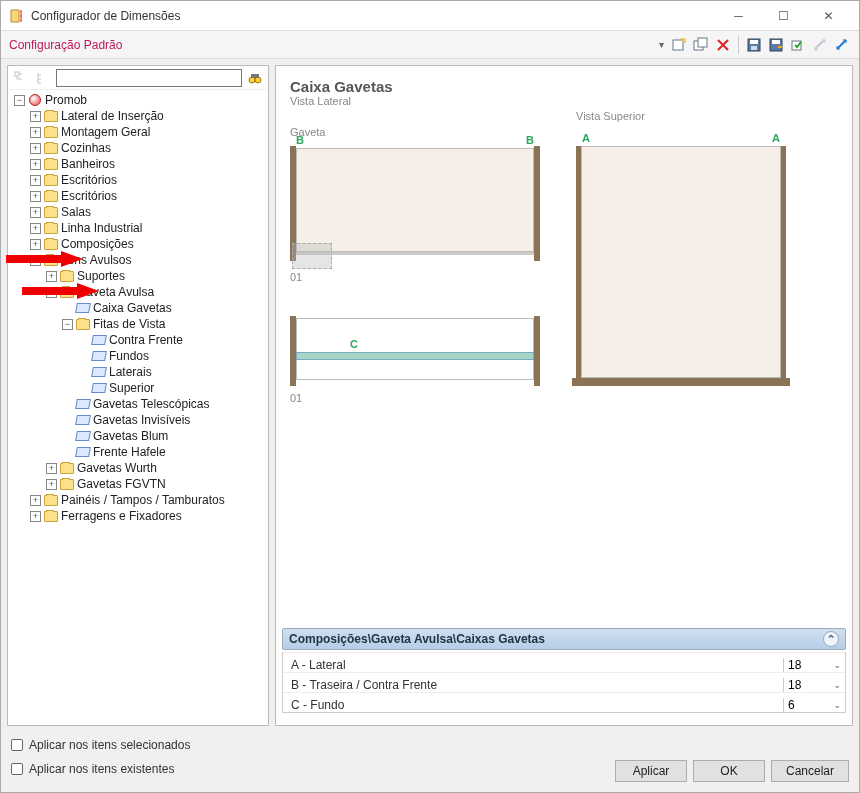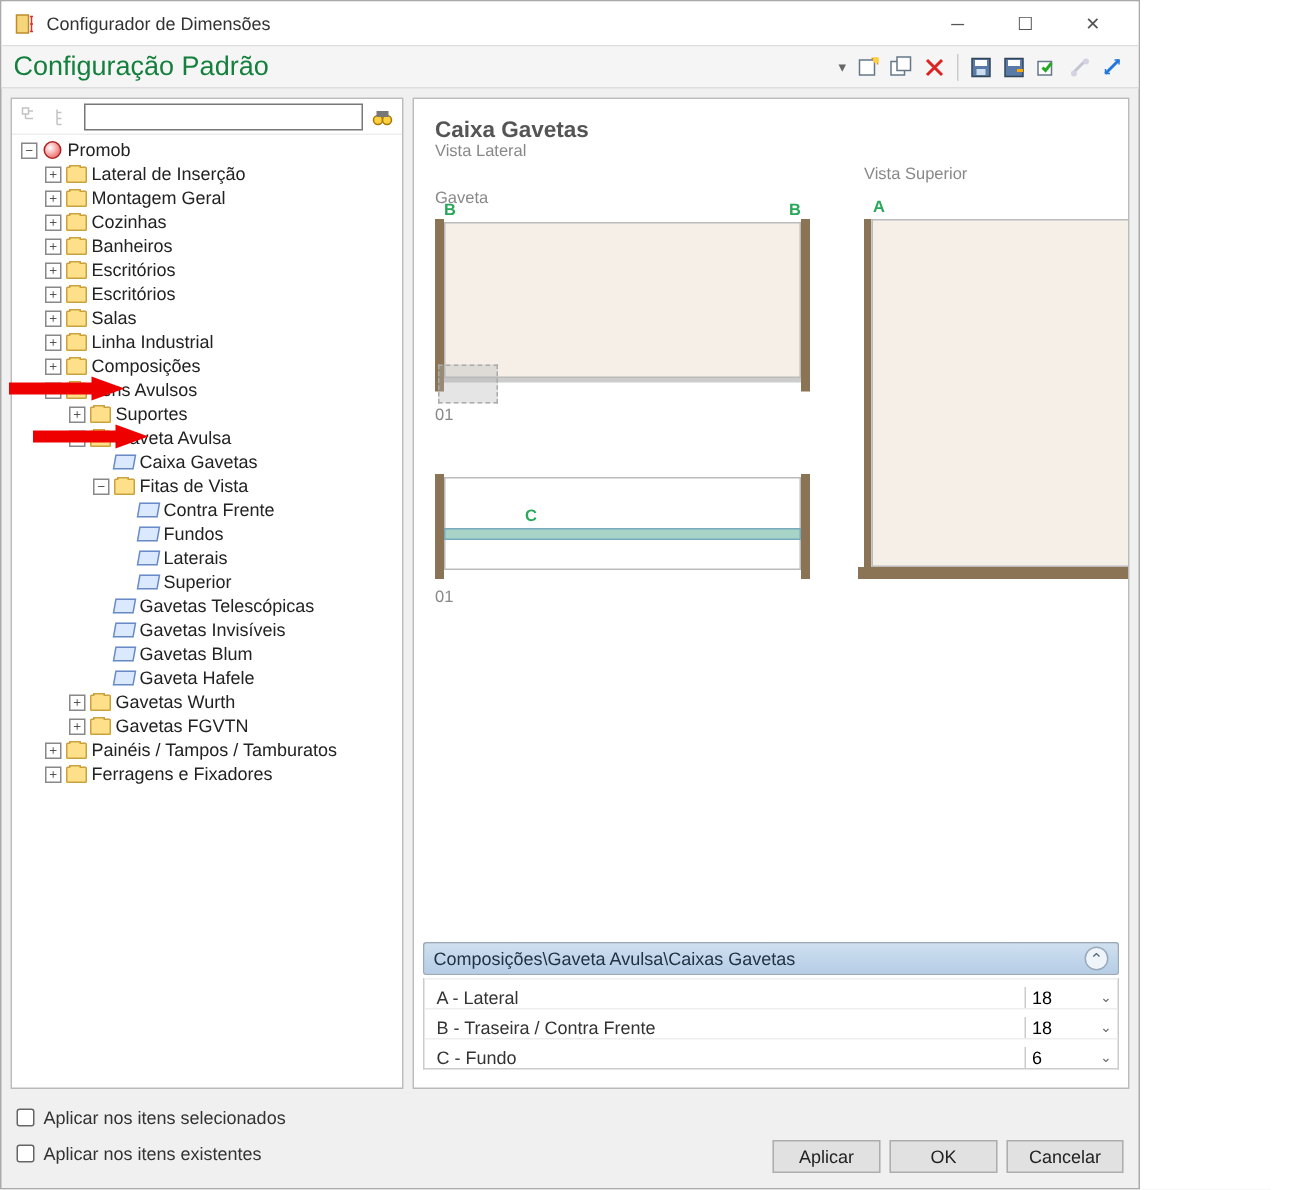--- a/index.html
+++ b/index.html
@@ -1,24 +1,24 @@
 <!DOCTYPE html>
 <html><head>
 <meta charset="utf-8">
 <style>
   * { box-sizing: border-box; font-family: "Segoe UI", Tahoma, sans-serif; font-size: 12px; }
   body { margin: 0; background: #fff; }
-  .window { width: 760px; height: 793px; border: 1px solid #aaa; display: flex; flex-direction: column; background: #f0f0f0; position: relative; }
+  .window { width: 860px; height: 793px; border: 1px solid #aaa; display: flex; flex-direction: column; background: #f0f0f0; position: relative; }
   .titlebar { height: 30px; display: flex; align-items: center; padding: 0 8px; background: #fff; border-bottom: 1px solid #ddd; }
   .titlebar .ticon { width: 16px; height: 16px; margin-right: 6px; }
   .titlebar .title { flex: 1; color: #333; }
   .winbtns { display: flex; }
   .winbtn { width: 45px; height: 28px; display: flex; align-items: center; justify-content: center; color: #555; }
   .header2 { height: 28px; display: flex; align-items: center; padding: 4px 8px; background: #f5f5f5; border-bottom: 1px solid #ddd; }
-  .header2 .label { flex: 1; color: #15803d; font-size: 18px; }
+  .header2 .label { flex: 1; color: #be185d; font-size: 12px; }
   .header2 .dd { font-size: 10px; color: #666; margin-right: 6px; }
   .tbicons { display: flex; gap: 4px; align-items: center; }
   .tbicon { width: 18px; height: 18px; display: flex; align-items: center; justify-content: center; }
   .body { flex: 1; display: flex; padding: 6px; gap: 6px; overflow: hidden; }
   .left { width: 262px; border: 1px solid #bbb; background: #fff; display: flex; flex-direction: column; }
   .left-tools { height: 24px; display: flex; align-items: center; padding: 2px 4px; gap: 4px; border-bottom: 1px solid #eee; }
   .left-tools .search { flex: 1; height: 18px; border: 1px solid #777; padding: 0 4px; }
   .tree { flex: 1; overflow: auto; padding: 2px 0 2px 2px; line-height: 16px; position: relative; }
   .node { display: flex; align-items: center; height: 16px; white-space: nowrap; cursor: default; }
   .tog { width: 11px; height: 11px; border: 1px solid #888; font-size: 9px; line-height: 9px; text-align: center; margin-right: 2px; color: #555; background: #fff; }
@@ -31,21 +31,21 @@
   .nodelbl { color: #222; }
   .right { flex: 1; border: 1px solid #bbb; background: #fff; display: flex; flex-direction: column; }
   .diagarea { flex: 1; padding: 12px 14px; position: relative; overflow: hidden; }
   .dtitle { font-size: 15px; color: #555; font-weight: 600; }
   .dsub { font-size: 11px; color: #888; margin-bottom: 2px; }
   .dblock { position: absolute; }
   .panel-label { color: #888; font-size: 11px; }
   .drawing { background: #f5efe8; border: 1px solid #bbb; position: relative; }
   .dim-arrow { position: absolute; color: #2aa85a; font-size: 11px; font-weight: bold; }
   .vbar { position: absolute; background: #8b7355; }
-  .propbar { height: 22px; background: linear-gradient(#cfe0f0, #b5cde6); border: 1px solid #9ab; display: flex; align-items: center; padding: 0 6px; margin: 0 6px; color: #234; border-radius: 2px; }
+  .propbar { height: 22px; background: linear-gradient(#cfe0f0, #b5cde6); border: 1px solid #9ab; display: flex; align-items: center; padding: 0 6px; margin: 0 6px; color: #234; border-radius: 2px; font-weight: bold; }
   .propbar .pbt { flex: 1; }
   .propbar .chev { width: 16px; height: 16px; border-radius: 50%; background: #eef4fa; border: 1px solid #9ab; display: flex; align-items: center; justify-content: center; font-size: 11px; color: #567; }
   .props { margin: 2px 6px 6px; border: 1px solid #ccc; border-top: none; }
   .prow { display: flex; height: 20px; align-items: flex-end; border-top: 1px solid #eee; }
   .prow .pl { flex: 1; padding: 0 8px; color: #333; }
   .prow .pv { width: 62px; border-left: 1px solid #ccc; padding: 0 4px; display: flex; align-items: center; justify-content: space-between; }
   .prow .pv .car { font-size: 9px; color: #666; }
   .footer { padding: 6px 10px 10px; display: flex; flex-direction: column; gap: 4px; }
   .chk { display: flex; align-items: center; gap: 6px; color: #333; }
   .chk .box { width: 12px; height: 12px; border: 1px solid #666; border-radius: 2px; background: #fff; }
@@ -312,21 +312,21 @@
             <span class="nicon">
               <span class="tag"></span>
             </span>
             <span class="nodelbl">Gavetas Blum</span>
           </div>
         <div class="node" style="padding-left:52px">
             <span class="tog blank"></span>
             <span class="nicon">
               <span class="tag"></span>
             </span>
-            <span class="nodelbl">Gaveta Hafele</span>
+            <span class="nodelbl">Frente Hafele</span>
           </div>
         <div class="node" style="padding-left:36px">
             <span class="tog">+</span>
             <span class="nicon">
               <span class="fold"></span>
             </span>
             <span class="nodelbl">Gavetas Wurth</span>
           </div>
         <div class="node" style="padding-left:36px">
             <span class="tog">+</span>

